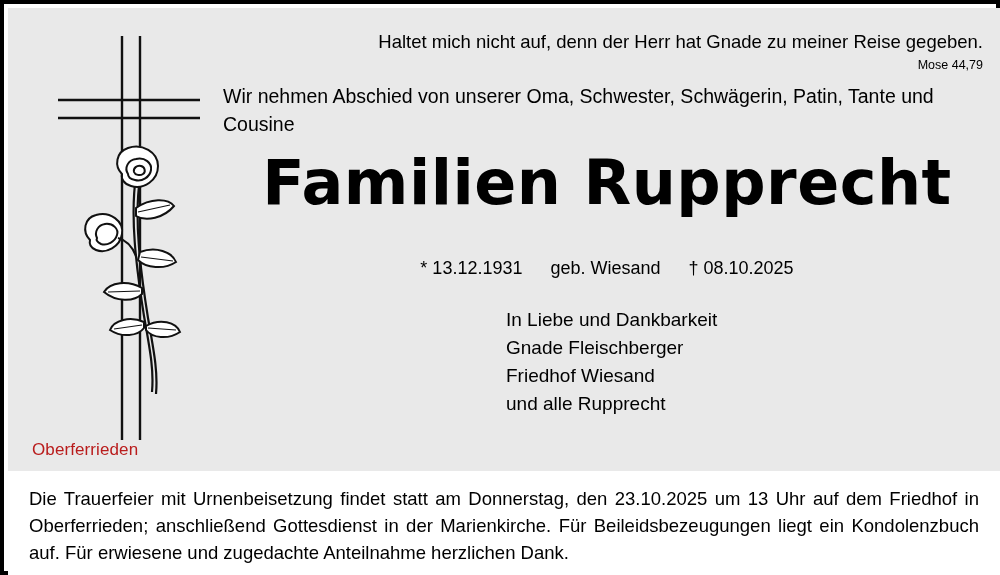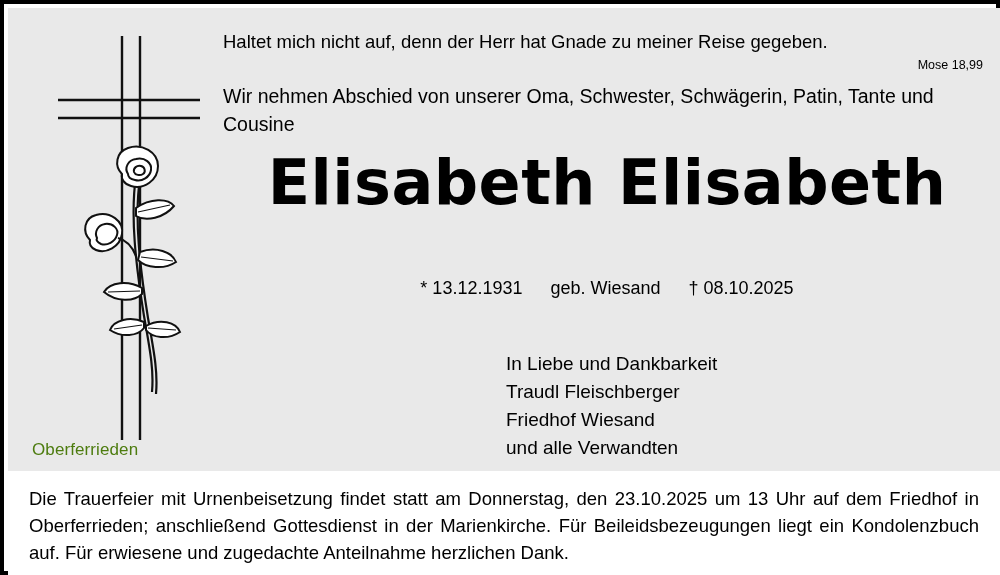--- a/index.html
+++ b/index.html
@@ -43,31 +43,31 @@
     width: 200px;
     height: 420px;
   }
   .emblem svg { display: block; }
 
   .place {
     position: absolute;
     left: 24px;
     top: 432px;
     font-size: 17px;
-    color: #4d7c0f;
+    color: #b91c1c;
     letter-spacing: .1px;
   }
 
   
   .verse {
     position: absolute;
     left: 215px;
     top: 22px;
     width: 760px;
-    text-align: left;
+    text-align: right;
     font-size: 18.5px;
     line-height: 1.25;
   }
   .verse-source {
     position: absolute;
     left: 215px;
     top: 50px;
     width: 760px;
     text-align: right;
     font-size: 12.5px;
@@ -95,33 +95,31 @@
     line-height: 1.05;
   }
 
   .dates {
     position: absolute;
     left: 215px;
     top: 250px;
     width: 768px;
     text-align: center;
     font-size: 18px;
-    margin-top: 20px;
   }
   .dates .seg { white-space: nowrap; }
   .dates .gap-a { display: inline-block; width: 28px; }
   .dates .gap-b { display: inline-block; width: 28px; }
 
   .family {
     position: absolute;
     left: 498px;
     top: 298px;
     font-size: 19px;
     line-height: 1.47;
-    margin-top: 44px;
   }
   .family div { white-space: nowrap; }
 
   
   .lower {
     position: absolute;
     left: 4px;
     top: 467px;
     width: 992px;
     height: 112px;
@@ -189,35 +187,35 @@
           <path d="M122 265 L 90 266"></path>
           <path d="M130 302 L 158 304"></path>
           <path d="M124 299 L 96 303"></path>
         </g>
       </svg>
     </div>
 
     <div class="place">Oberferrieden</div>
 
     <div class="verse">Haltet mich nicht auf, denn der Herr hat Gnade zu meiner Reise gegeben.</div>
-    <div class="verse-source">Mose 18,99</div>
+    <div class="verse-source">Mose 44,79</div>
 
     <div class="intro">Wir nehmen Abschied von unserer Oma, Schwester, Schwägerin, Patin, Tante und Cousine</div>
 
-    <div class="name">Elisabeth Elisabeth</div>
+    <div class="name">Familien Rupprecht</div>
 
     <div class="dates">
       <span class="seg">* 13.12.1931</span><span class="gap-a"></span><span class="seg">geb. Wiesand</span><span class="gap-b"></span><span class="seg">† 08.10.2025</span>
     </div>
 
     <div class="family">
       <div>In Liebe und Dankbarkeit</div>
-      <div>Traudl Fleischberger</div>
+      <div>Gnade Fleischberger</div>
       <div>Friedhof Wiesand</div>
-      <div>und alle Verwandten</div>
+      <div>und alle Rupprecht</div>
     </div>
 
   </div>
 
   <div class="lower">
     <p>Die Trauerfeier mit Urnenbeisetzung findet statt am Donnerstag, den 23.10.2025 um 13 Uhr auf dem Friedhof in Oberferrieden; anschließend Gottesdienst in der Marienkirche. Für Beileidsbezeugungen liegt ein Kondolenzbuch auf. Für erwiesene und zugedachte Anteilnahme herzlichen Dank.</p>
   </div>
 
 </div>
 

